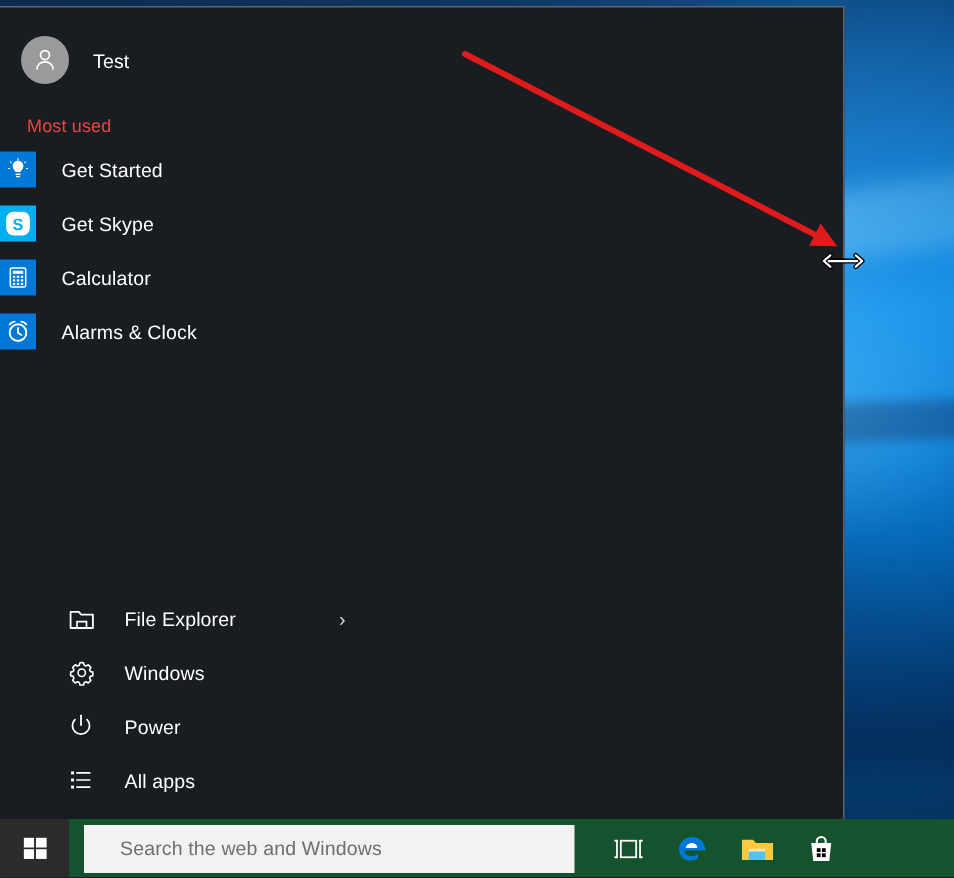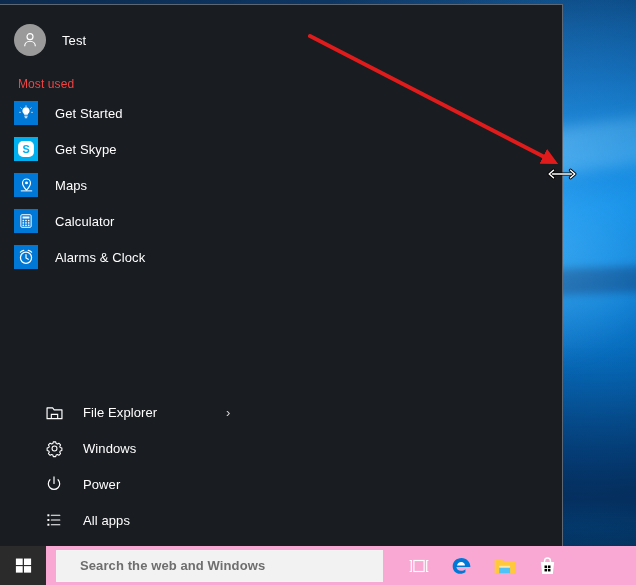--- a/index.html
+++ b/index.html
@@ -110,21 +110,20 @@
     padding-left: 18px;
     margin-top: 17px;
     margin-bottom: 4px;
     letter-spacing: 0.1px;
   }
 
   .app-row {
     display: flex;
     align-items: center;
     height: 36px;
-    padding-left: 14px;
     cursor: default;
   }
   .tile {
     width: 24px;
     height: 24px;
     flex: 0 0 auto;
     display: flex;
     align-items: center;
     justify-content: center;
   }
@@ -166,24 +165,23 @@
     line-height: 1;
   }
 
   
   #taskbar {
     position: absolute;
     left: 0;
     bottom: 0;
     width: 636px;
     height: 39px;
-    background: #f9a8d4;
-    display: flex;
-    align-items: center;
-    font-weight: bold;
+    background: #14532d;
+    display: flex;
+    align-items: center;
   }
   #start-button {
     width: 46px;
     height: 39px;
     background: #2b2b2b;
     display: flex;
     align-items: center;
     justify-content: center;
     flex: 0 0 auto;
   }
@@ -267,30 +265,20 @@
     <div class="app-row">
       <div class="tile" style="background:#00aff0">
         <svg width="20" height="20" viewBox="0 0 24 24">
           <rect x="2.5" y="2.5" width="19" height="19" rx="6" fill="#ffffff"></rect>
           <text x="12" y="17" font-family="'Liberation Sans', sans-serif" font-size="13" font-weight="bold" fill="#00aff0" text-anchor="middle">S</text>
         </svg>
       </div>
       <span class="app-label">Get Skype</span>
     </div>
 
-    <div class="app-row">
-      <div class="tile" style="background:#0078d7">
-        <svg width="17" height="17" viewBox="0 0 24 24">
-          <path d="M12 2.8c-3.1 0-5.6 2.5-5.6 5.6 0 4.1 5.6 10 5.6 10s5.6-5.9 5.6-10c0-3.1-2.5-5.6-5.6-5.6z" fill="none" stroke="#ffffff" stroke-width="1.6"></path>
-          <circle cx="12" cy="8.3" r="2.1" fill="#ffffff"></circle>
-          <path d="M4 19.6h16" stroke="#ffffff" stroke-width="1.4"></path>
-        </svg>
-      </div>
-      <span class="app-label">Maps</span>
-    </div>
 
 
     <div class="app-row">
       <div class="tile" style="background:#0078d7">
         <svg width="16" height="16" viewBox="0 0 24 24">
           <rect x="4.3" y="2.6" width="15.4" height="18.8" rx="1.6" fill="none" stroke="#ffffff" stroke-width="1.5"></rect>
           <rect x="6.8" y="5.2" width="10.4" height="3.1" fill="#ffffff"></rect>
           <g fill="#ffffff">
             <rect x="6.8" y="10.2" width="2.4" height="2.2"></rect>
               <rect x="10.8" y="10.2" width="2.4" height="2.2"></rect>

